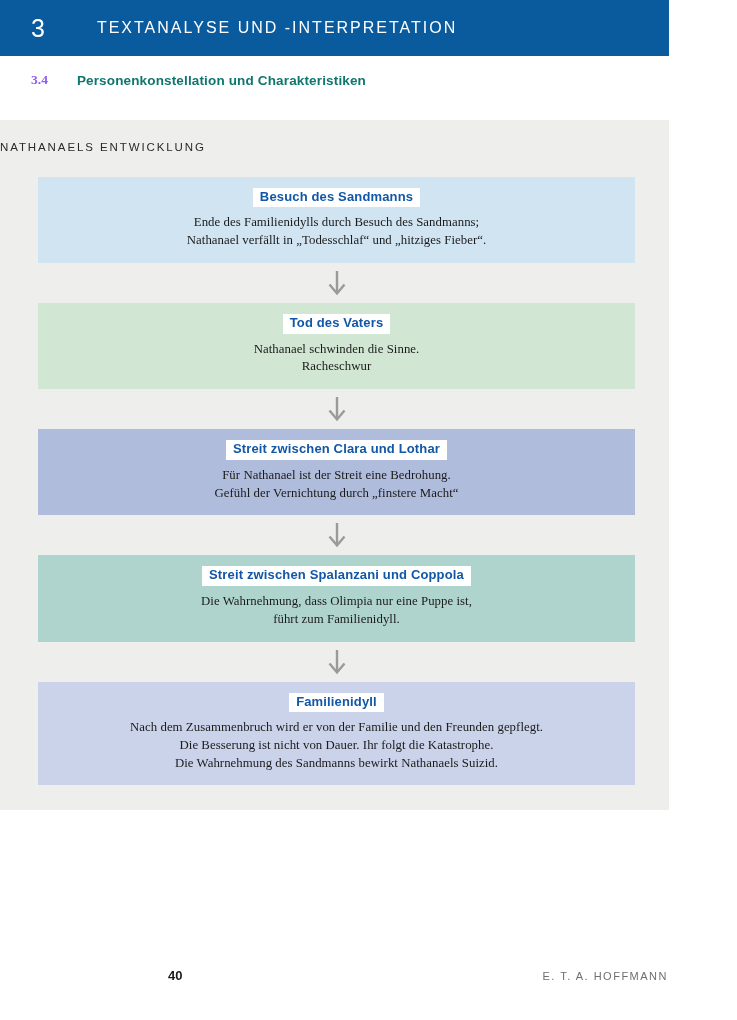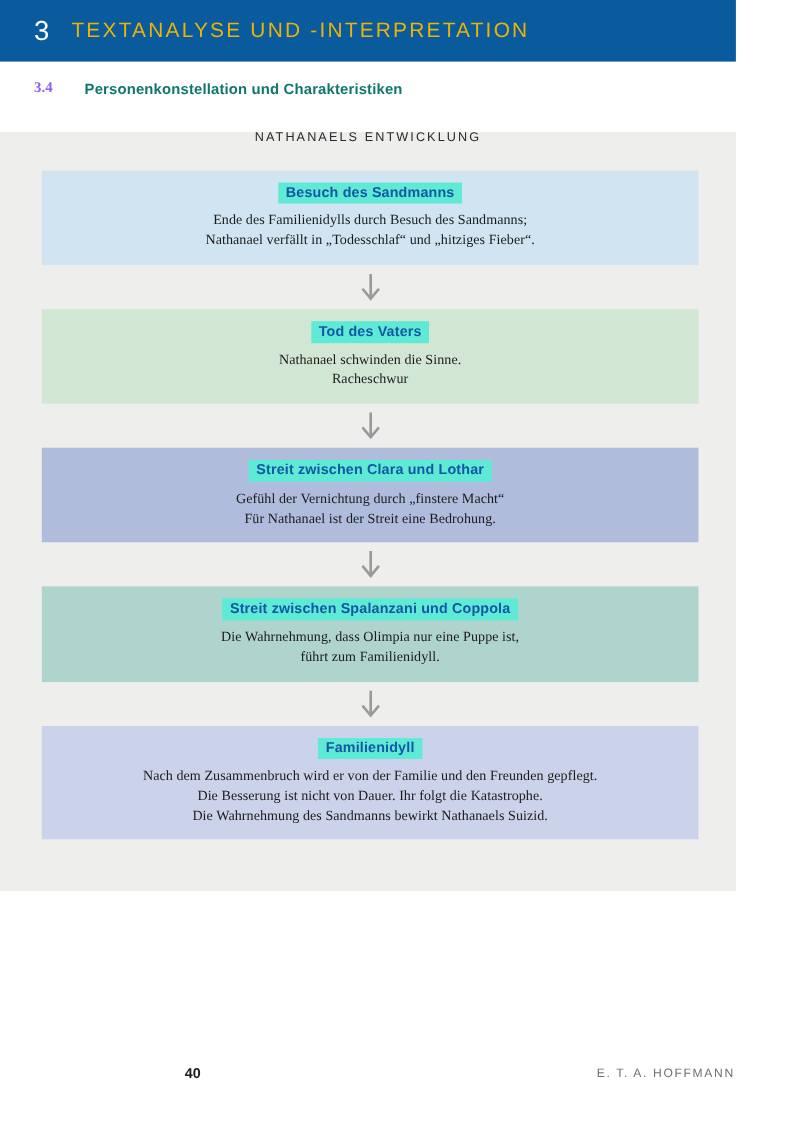--- a/index.html
+++ b/index.html
@@ -29,25 +29,25 @@
   }
   .chapter-number {
     color: #ffffff;
     font-size: 25px;
     font-weight: 400;
     margin-left: 31px;
     line-height: 1;
     letter-spacing: 0px;
   }
   .chapter-title {
-    color: #eab308;
-    font-size: 19px;
+    color: #ffffff;
+    font-size: 16px;
     font-weight: 400;
     letter-spacing: 2.0px;
-    margin-left: 20px;
+    margin-left: 52px;
     line-height: 1;
     white-space: nowrap;
   }
 
   
   .section-line {
     position: absolute;
     left: 0;
     top: 68px;
     width: 669px;
@@ -75,25 +75,26 @@
   
   .diagram-panel {
     position: absolute;
     left: 0;
     top: 120px;
     width: 669px;
     height: 690px;
     background: #EEEEEC;
   }
   .diagram-heading {
-    text-align: center;
+    text-align: left;
     color: #2a2a2a;
     font-size: 11.5px;
     letter-spacing: 1.9px;
     font-weight: 400;
+    padding-top: 22px;
     line-height: 1;
   }
 
   .flow {
     margin-top: 23px;
   }
 
   
   .stage {
     margin: 0 34px 0 38px;
@@ -101,21 +102,21 @@
     box-sizing: border-box;
     text-align: center;
   }
   .stage-label-wrap {
     text-align: center;
     line-height: 1;
     margin-bottom: 7px;
   }
   .stage-label {
     display: inline-block;
-    background: #5eead4;
+    background: #ffffff;
     color: #1257A5;
     font-weight: bold;
     font-size: 13px;
     padding: 2px 7px 3px 7px;
     letter-spacing: 0.15px;
     line-height: 1.15;
   }
   .stage-body {
     color: #1b1b1b;
     font-size: 12.8px;
@@ -203,22 +204,22 @@
       </div>
       <div class="arrow-row">
         <svg class="arrow-glyph" width="20" height="26" viewBox="0 0 20 26">
           <line x1="10" y1="1" x2="10" y2="22" stroke="#9a9a9a" stroke-width="2.4"></line>
           <polyline points="2.5,14.5 10,23.5 17.5,14.5" fill="none" stroke="#9a9a9a" stroke-width="2.4" stroke-linecap="butt" stroke-linejoin="miter"></polyline>
         </svg>
       </div>
       <div class="stage" style="background: rgb(175, 188, 220);">
         <div class="stage-label-wrap"><span class="stage-label">Streit zwischen Clara und Lothar</span></div>
         <div class="stage-body">
+          <div>Für Nathanael ist der Streit eine Bedrohung.</div>
           <div>Gefühl der Vernichtung durch „finstere Macht“</div>
-          <div>Für Nathanael ist der Streit eine Bedrohung.</div>
         </div>
       </div>
       <div class="arrow-row">
         <svg class="arrow-glyph" width="20" height="26" viewBox="0 0 20 26">
           <line x1="10" y1="1" x2="10" y2="22" stroke="#9a9a9a" stroke-width="2.4"></line>
           <polyline points="2.5,14.5 10,23.5 17.5,14.5" fill="none" stroke="#9a9a9a" stroke-width="2.4" stroke-linecap="butt" stroke-linejoin="miter"></polyline>
         </svg>
       </div>
       <div class="stage" style="background: rgb(175, 212, 206);">
         <div class="stage-label-wrap"><span class="stage-label">Streit zwischen Spalanzani und Coppola</span></div>

